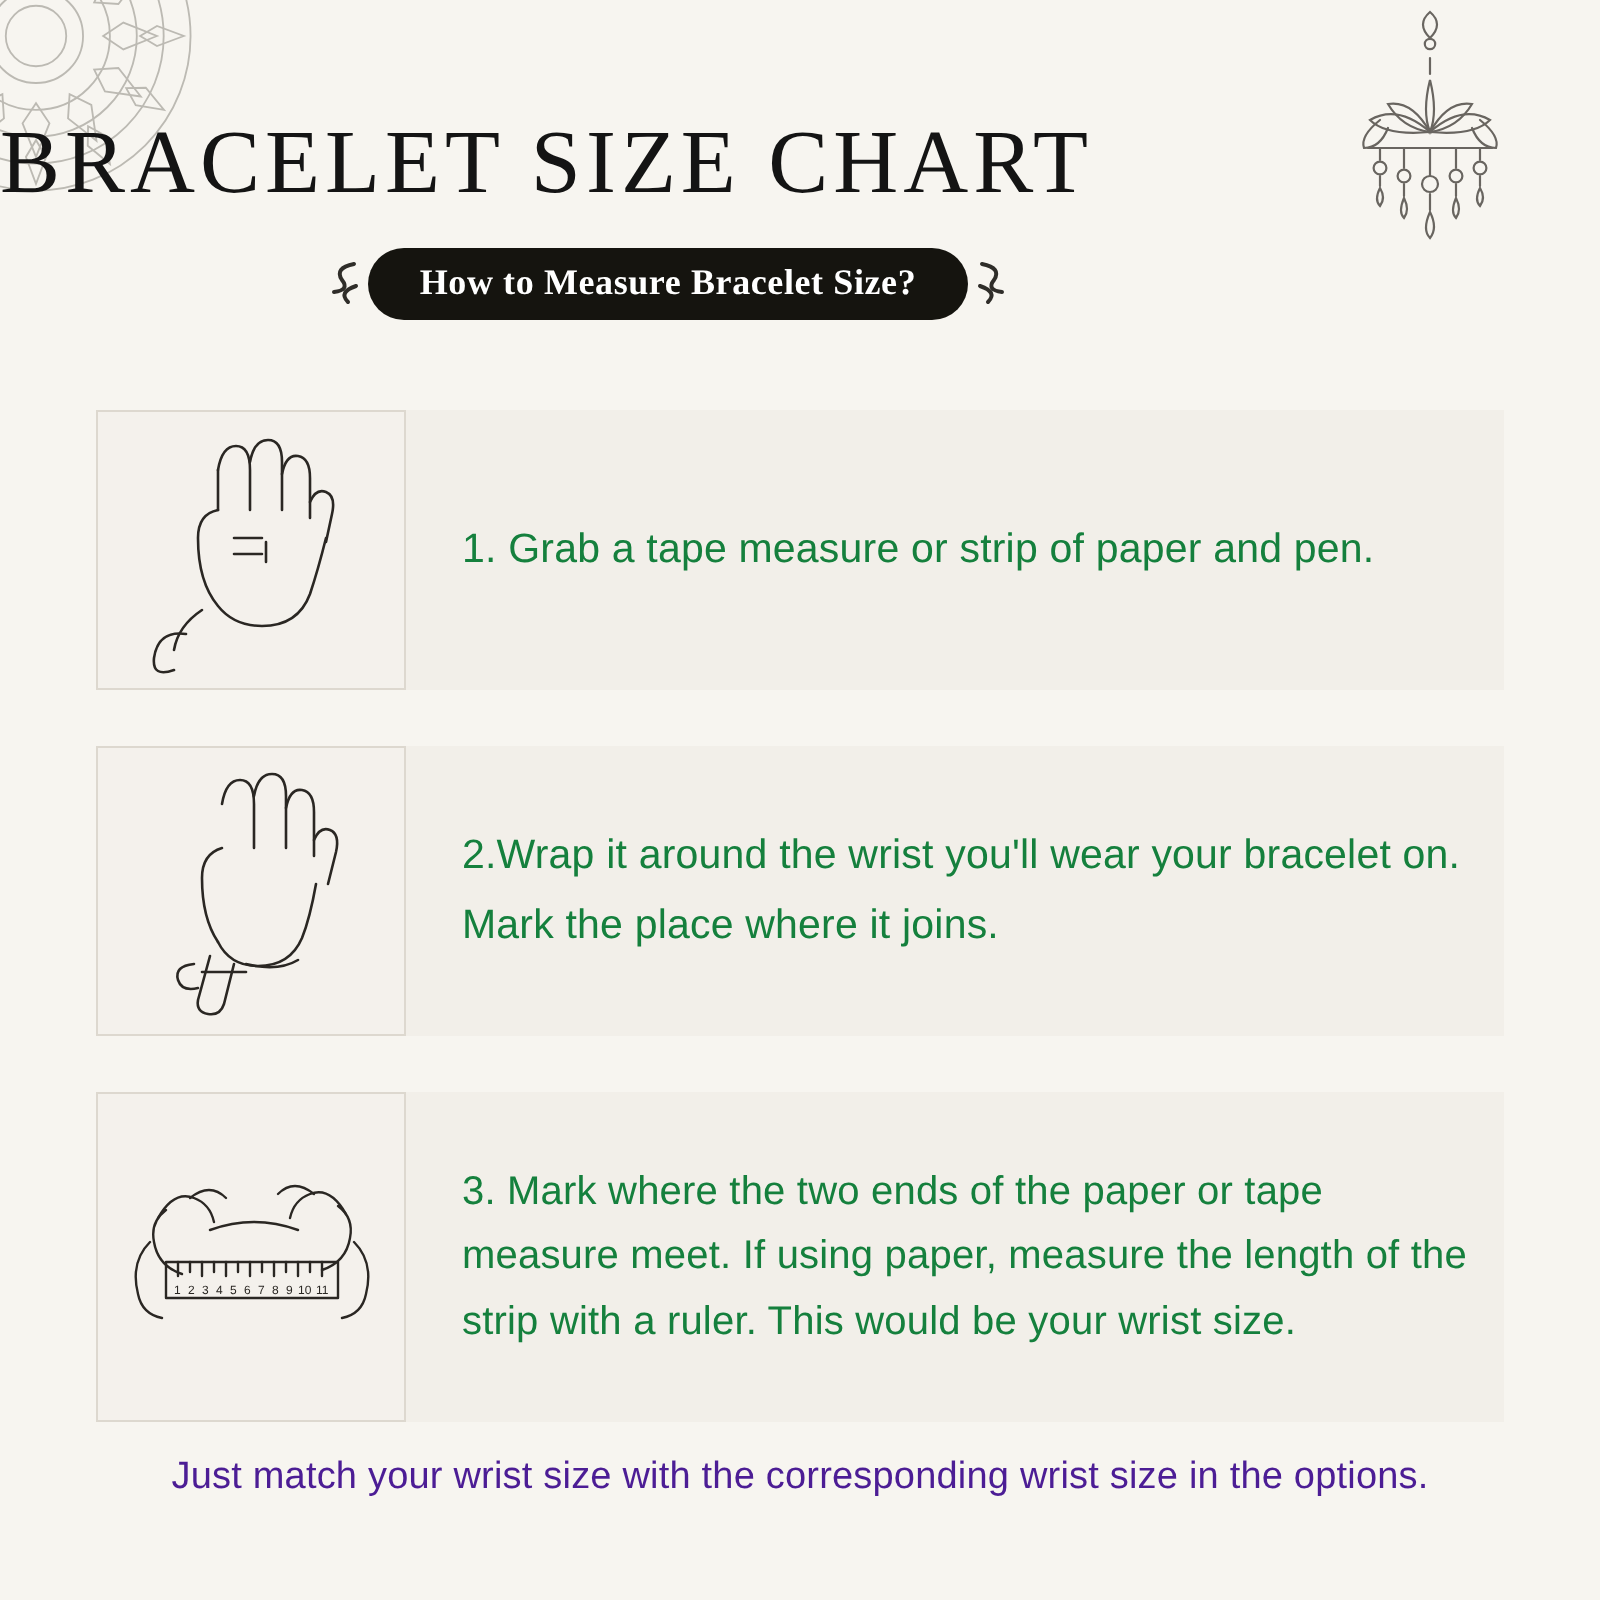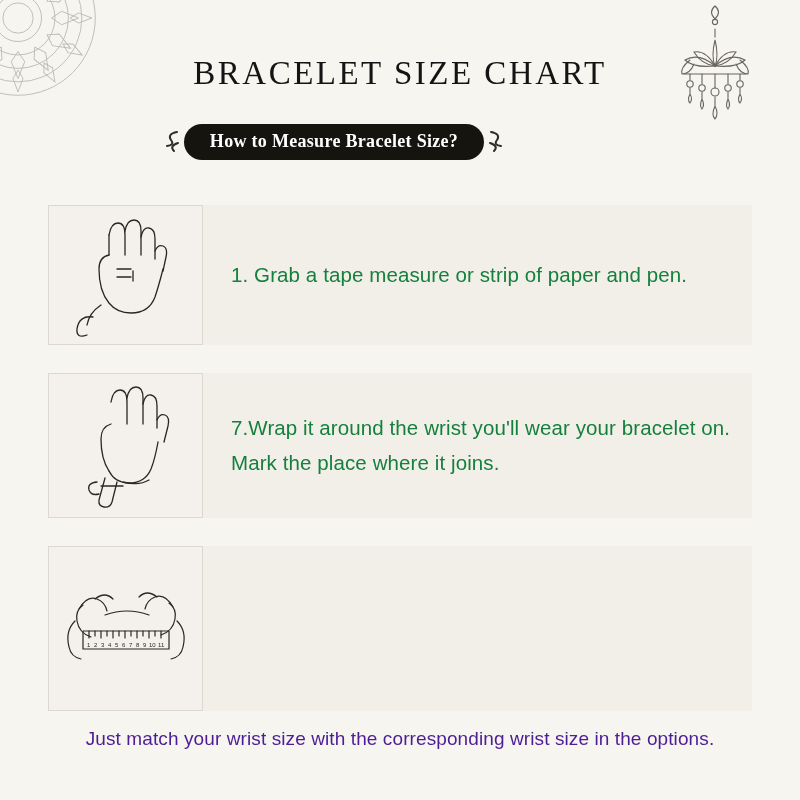--- a/index.html
+++ b/index.html
@@ -44,23 +44,23 @@
     opacity: 0.75;
     pointer-events: none;
   }
 
   
   .title {
     position: absolute;
     top: 55px;
     left: 0;
     width: 800px;
-    text-align: center;
+    text-align: left;
     font-family: "Liberation Serif", serif;
-    font-size: 33px;
+    font-size: 45px;
     letter-spacing: 2.5px;
     color: #141414;
     font-weight: 400;
   }
 
   
   .subtitle-row {
     position: absolute;
     top: 124px;
     left: 0;
@@ -283,21 +283,21 @@
             <path d="M86 38 q3 -7 8 -5 q5 2 3 11 l-4 16"></path>
             <path d="M40 42 q-10 3 -10 15 q0 20 8 32"></path>
             <path d="M38 89 q6 12 20 12 q16 0 22 -14 q4 -10 7 -27"></path>
             <path d="M34 96 l-6 22 q-1 6 5 7 q6 1 8 -5 l5 -20"></path>
             <path d="M30 104 h22"></path>
             <path d="M28 112 q-8 2 -10 -4 q-2 -7 8 -8"></path>
             <path d="M52 100 q16 4 26 -2"></path>
           </g>
         </svg>
       </div>
-      <div class="step-text">7.Wrap it around the wrist you'll wear your bracelet on. Mark the place where it joins.</div>
+      <div class="step-text">2.Wrap it around the wrist you'll wear your bracelet on. Mark the place where it joins.</div>
     </div>
 
     <div class="step step-3">
       <div class="thumb">
         <svg width="130" height="120" viewBox="0 0 130 120">
           <g fill="none" stroke="#2a2723" stroke-width="1.2" stroke-linecap="round" stroke-linejoin="round">
 
             <path d="M18 40 q8 -14 18 -10 q8 3 10 12"></path>
             <path d="M22 36 q-8 6 -6 16 q2 12 14 16"></path>
             <path d="M34 30 q10 -8 18 0"></path>
@@ -322,19 +322,20 @@
                 <text x="82" y="78">9</text>
               <text x="88" y="78">10</text>
                 <text x="97" y="78">11</text>
             </g>
 
             <path d="M14 52 q-10 10 -6 26 q2 10 12 12"></path>
             <path d="M116 52 q10 10 6 26 q-2 10 -12 12"></path>
           </g>
         </svg>
       </div>
+      <div class="step-text">3. Mark where the two ends of the paper or tape measure meet. If using paper, measure the length of the strip with a ruler. This would be your wrist size.</div>
     </div>
 
   </div>
 
   <div class="footer">Just match your wrist size with the corresponding wrist size in the options.</div>
 
 </div>
 
 </body></html>

